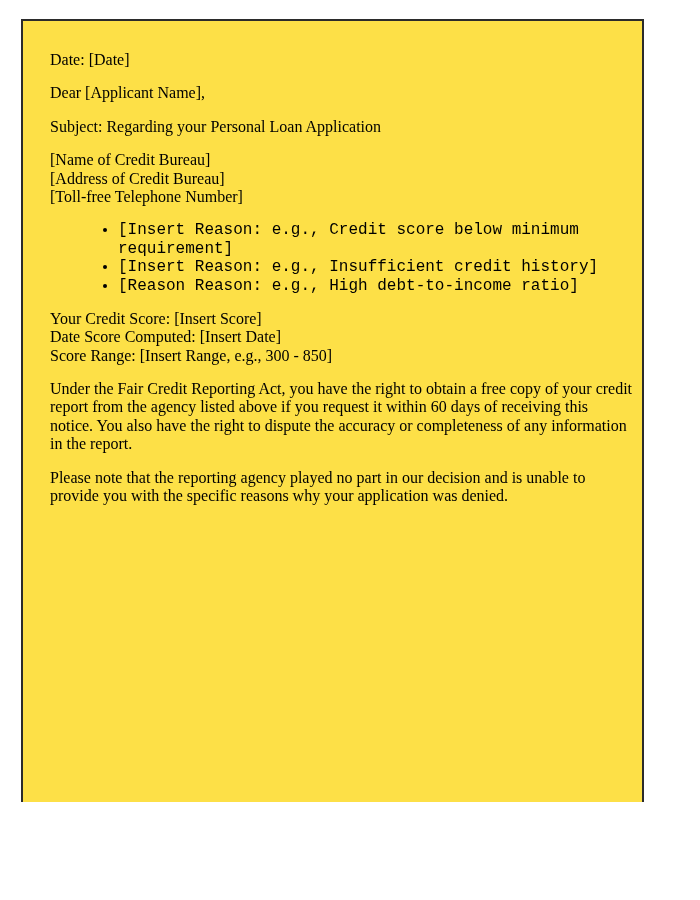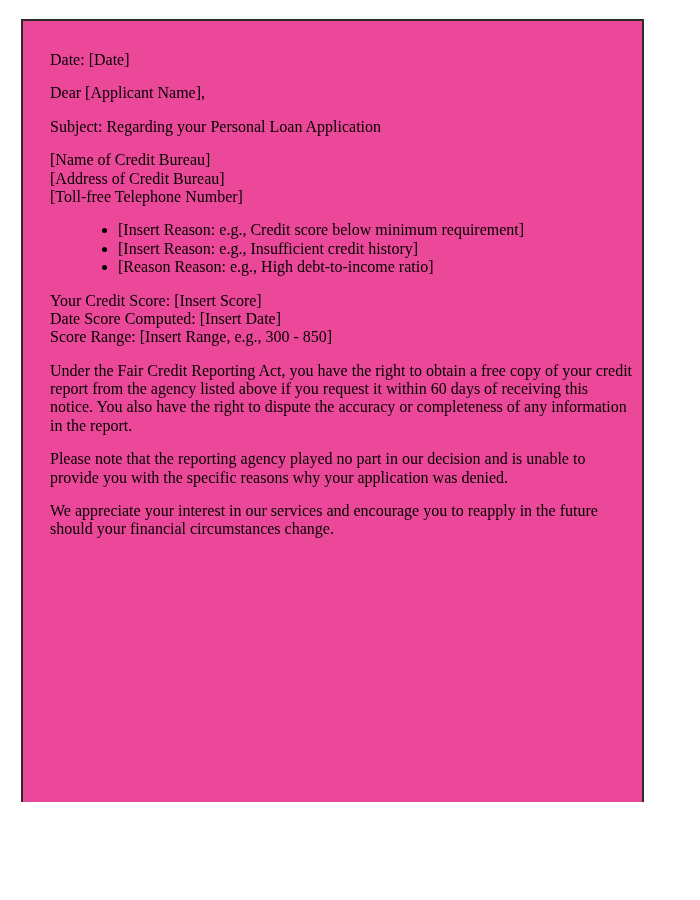--- a/index.html
+++ b/index.html
@@ -12,36 +12,37 @@
   }
   .letter-frame {
     position: absolute;
     left: 21px;
     top: 19px;
     width: 623px;
     height: 783px;
     box-sizing: border-box;
     border: 2px solid #2b2b2b;
     border-bottom: none;
-    background: #ec4899;
+    background: #fde047;
     padding: 15px 4px 0 27px;
     overflow: hidden;
     font-family: "Liberation Serif", "DejaVu Serif", serif;
     font-size: 16px;
     line-height: 1.15;
     color: #000000;
   }
   .para {
     margin: 15px 0;
     white-space: pre-line;
   }
   .reasons-list {
     margin: 15px 0;
     padding-left: 68px;
     list-style-type: disc;
+    font-family: Liberation Mono, monospace;
   }
   .reasons-list li {
     margin: 0;
     padding: 0;
   }
 </style>
 </head>
 <body>
 
 <div class="letter-frame">
@@ -71,17 +72,15 @@
 Score Range: [Insert Range, e.g., 300 - 850]</p>
 
   <p class="para">Under the Fair Credit Reporting Act, you have the right to obtain a free copy of your credit
 report from the agency listed above if you request it within 60 days of receiving this
 notice. You also have the right to dispute the accuracy or completeness of any information
 in the report.</p>
 
   <p class="para">Please note that the reporting agency played no part in our decision and is unable to
 provide you with the specific reasons why your application was denied.</p>
 
-  <p class="para">We appreciate your interest in our services and encourage you to reapply in the future
-should your financial circumstances change.</p>
 
 
 </div>
 
 </body></html>

